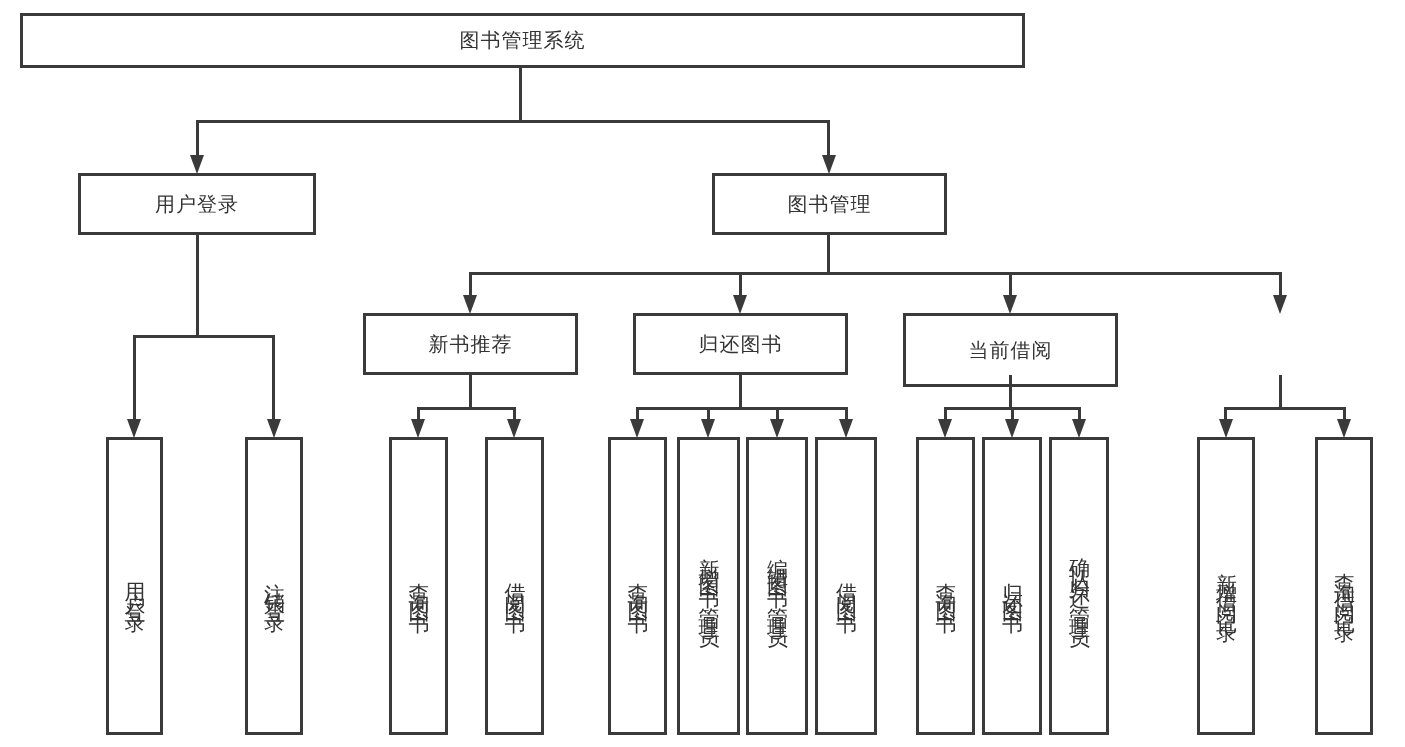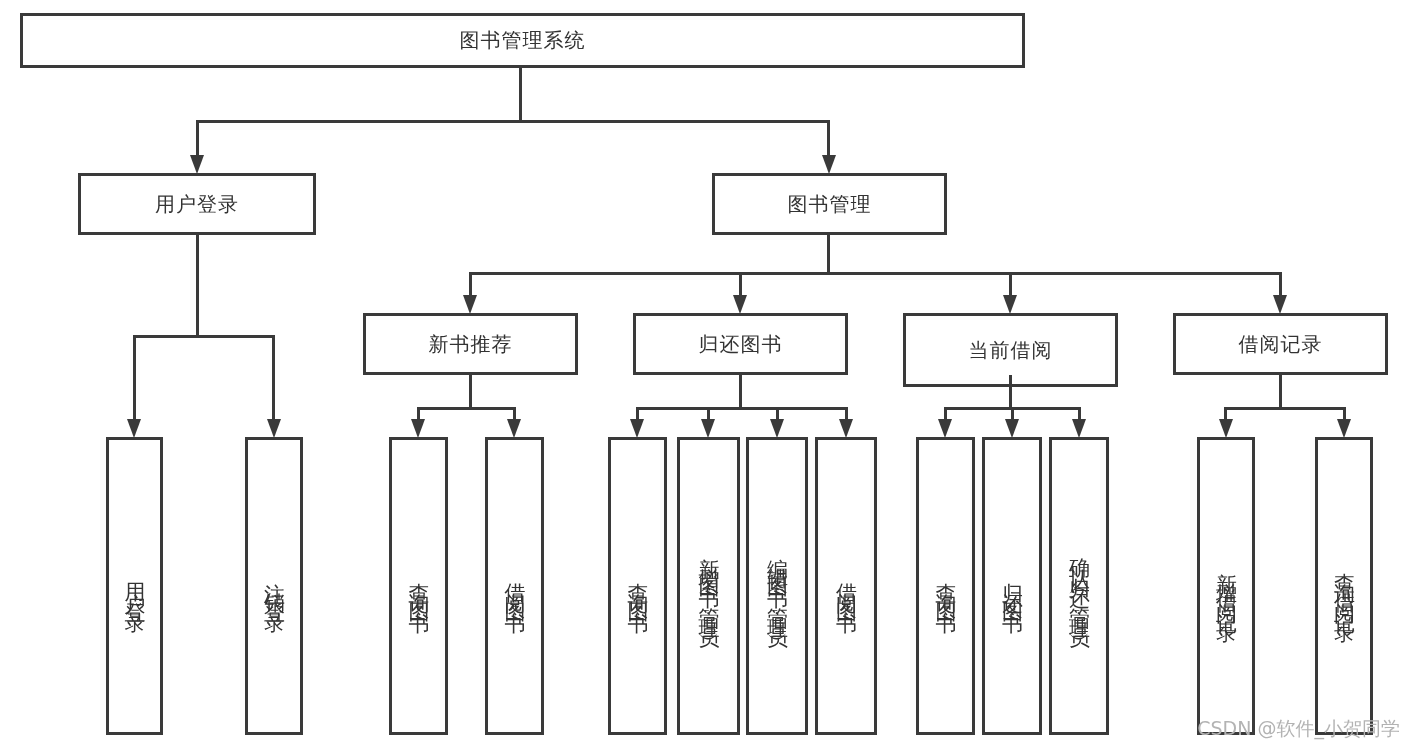--- a/index.html
+++ b/index.html
@@ -39,21 +39,20 @@
 <div class="canvas">
 
   <div class="box hbox" style="left:20px;top:13px;width:1005px;height:55px">图书管理系统</div>
 
   <div class="box hbox" style="left:78px;top:173px;width:238px;height:62px">用户登录</div>
   <div class="box hbox" style="left:712px;top:173px;width:235px;height:62px">图书管理</div>
 
   <div class="box hbox" style="left:363px;top:313px;width:215px;height:62px">新书推荐</div>
   <div class="box hbox" style="left:633px;top:313px;width:215px;height:62px">归还图书</div>
   <div class="box hbox" style="left:903px;top:313px;width:215px;height:74px">当前借阅</div>
-  <div class="box hbox" style="left:1173px;top:313px;width:215px;height:62px">借阅记录</div>
 
   <div class="box vbox" style="left:106px;top:437px;width:57px;height:298px">用户登录</div>
   <div class="box vbox" style="left:245px;top:437px;width:58px;height:298px">注销登录</div>
 
   <div class="box vbox" style="left:389px;top:437px;width:59px;height:298px">查询图书</div>
   <div class="box vbox" style="left:485px;top:437px;width:59px;height:298px">借阅图书</div>
 
   <div class="box vbox" style="left:608px;top:437px;width:59px;height:298px">查询图书</div>
   <div class="box vbox" style="left:677px;top:437px;width:63px;height:298px">新增图书（管理员）</div>
   <div class="box vbox" style="left:746px;top:437px;width:62px;height:298px">编辑图书（管理员）</div>
@@ -118,15 +117,14 @@
   <div class="vline" style="left:1078px;top:407px;height:14px"></div>
   <div class="arrow" style="left:1072px;top:419px"></div>
 
   <div class="vline" style="left:1279px;top:375px;height:35px"></div>
   <div class="hline" style="left:1224px;top:407px;width:122px"></div>
   <div class="vline" style="left:1224px;top:407px;height:14px"></div>
   <div class="arrow" style="left:1219px;top:419px"></div>
   <div class="vline" style="left:1343px;top:407px;height:14px"></div>
   <div class="arrow" style="left:1337px;top:419px"></div>
 
-  <div class="watermark">CSDN @软件_小贺同学</div>
 
 </div>
 
 </body></html>

